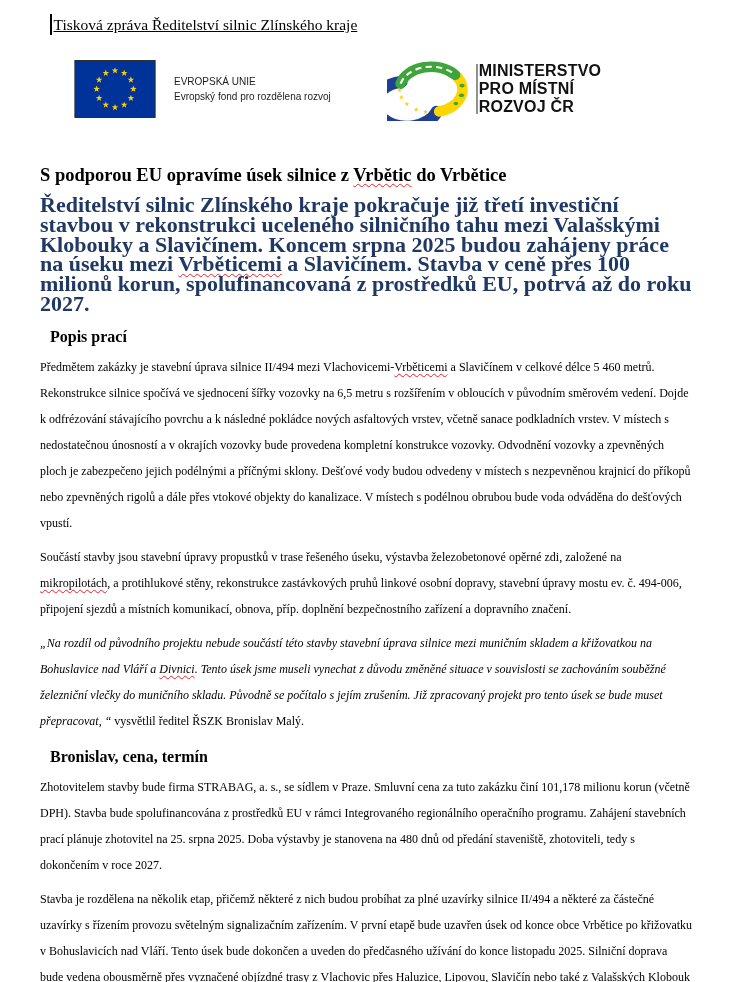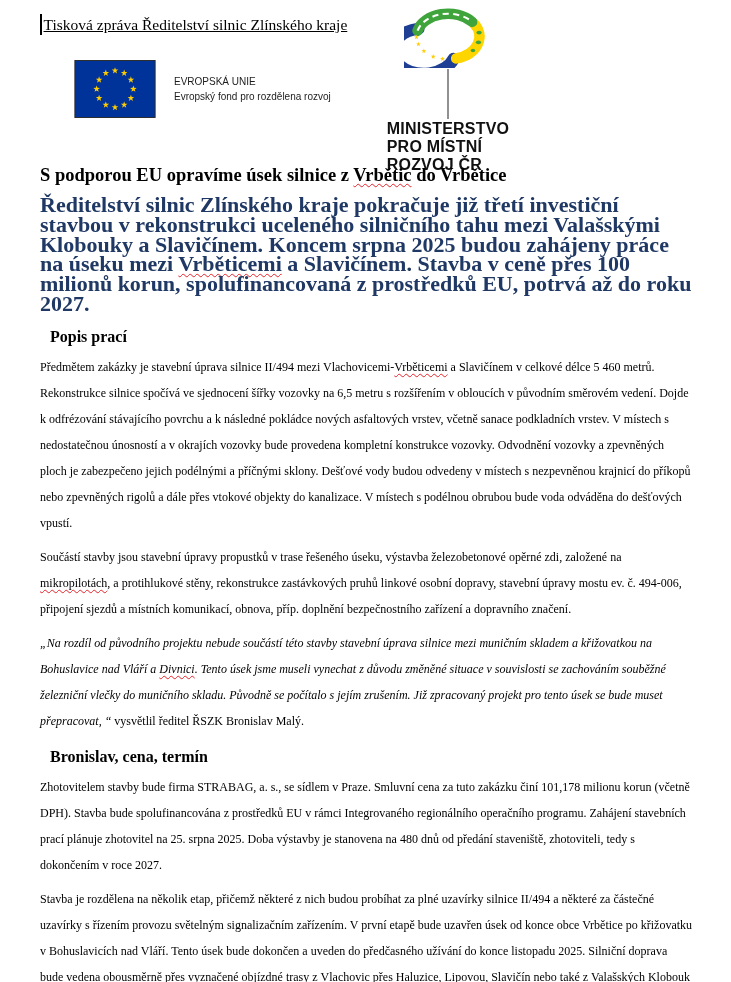--- a/index.html
+++ b/index.html
@@ -6,29 +6,29 @@
   html, body { margin: 0; padding: 0; }
   body {
     width: 731px; height: 982px;
     background: #ffffff; overflow: hidden;
     font-family: "Liberation Serif", serif;
     color: #000;
   }
   .page { padding: 14px 38px 0 40px; }
 
   
-  .doc-header { display: flex; align-items: stretch; font-size: 15.5px; line-height: 21px; }
+  .doc-header { display: flex; align-items: stretch; font-size: 15.5px; line-height: 21px; margin-left: 10px; }
   .caret { width: 1.5px; background: #000; margin-right: 2px; }
   .u { text-decoration: underline; }
 
   
   .logos { display: flex; align-items: center; margin-top: 23px; margin-left: 34px; height: 62px; }
   .eu-block { display: flex; align-items: center; gap: 18px; }
   .eu-text { font-family: "Liberation Sans", sans-serif; font-size: 10px; line-height: 15px; color: #1c1c1c; }
-  .mmr-block { display: flex; align-items: center; gap: 1px; margin-left: 56px; flex-direction: column; }
+  .mmr-block { display: flex; align-items: center; gap: 1px; margin-left: 56px; }
   .mmr-divider { width: 2px; height: 50px; background: #909090; }
   .mmr-text { font-family: "Liberation Sans", sans-serif; font-size: 16px; font-weight: bold; line-height: 18px; letter-spacing: .2px; color: #111; }
 
   
   h1.title { font-size: 18.5px; line-height: 23px; margin: 44px 0 0; font-weight: bold; }
   p.lead { font-weight: bold; color: #1F3864; font-size: 22px; line-height: 19.8px; margin: 8px 0 0; }
   h2.sec { font-size: 16px; line-height: 19px; margin: 13px 10px 0; font-weight: bold; }
   p.body { font-size: 12px; line-height: 26px; margin: 8px 0 0; }
   .it { font-style: italic; }
   .sp {

